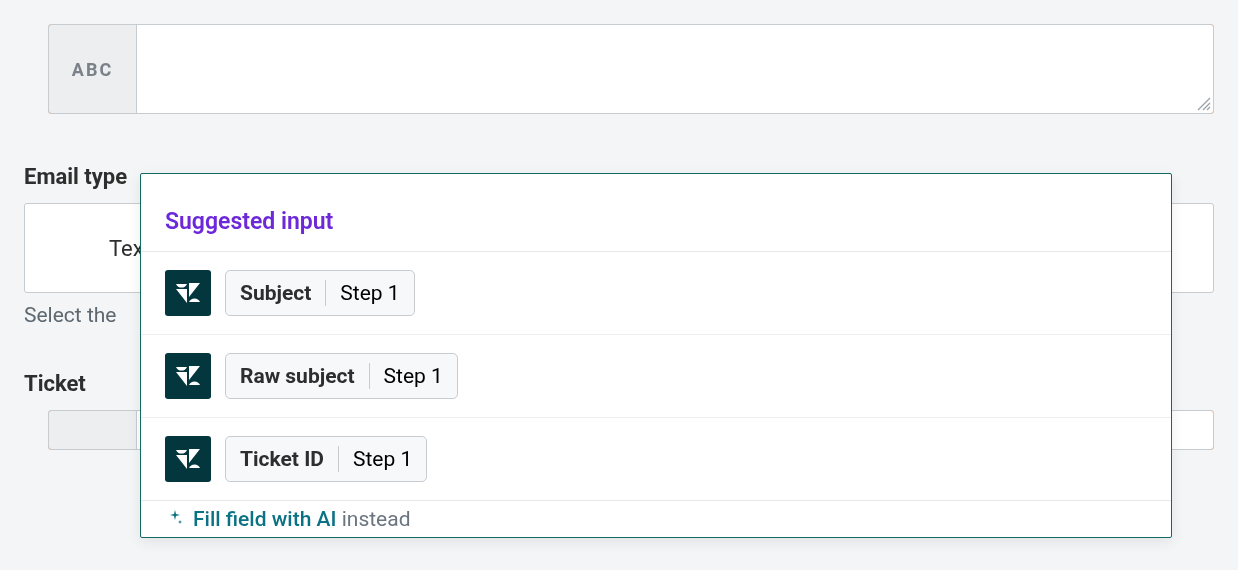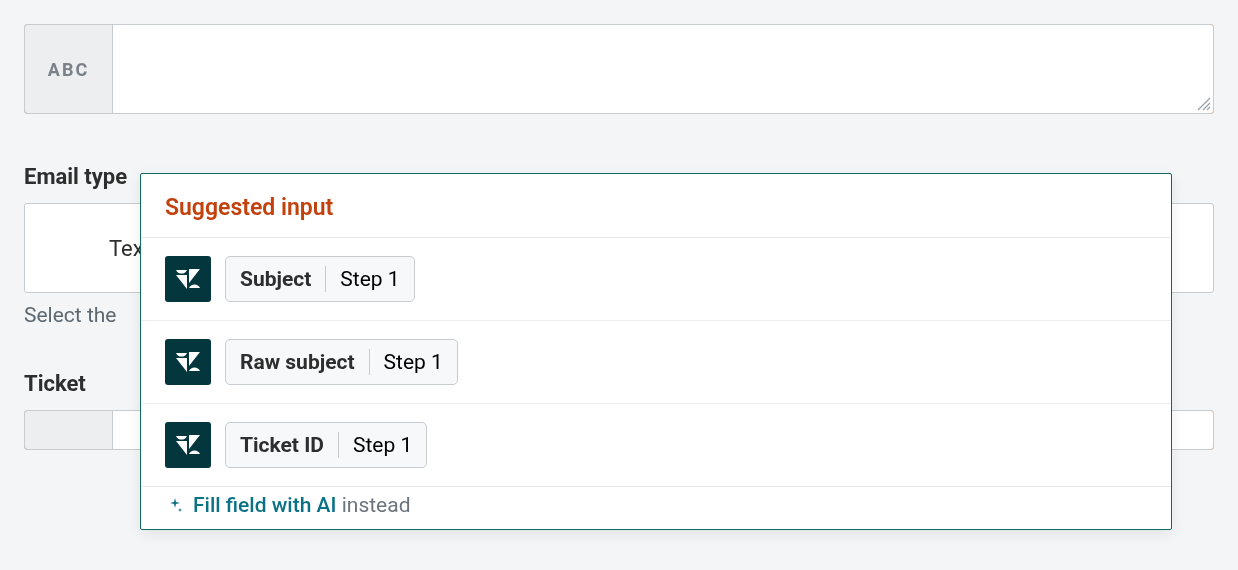--- a/index.html
+++ b/index.html
@@ -32,20 +32,21 @@
     vertical-align: top;
     margin-left: 2px;
   }
   .input-row {
     display: flex;
     border: 1px solid #c7ccd1;
     border-radius: 3px;
     background: #f97316;
     overflow: hidden;
     height: 90px;
+    margin-left: 24px;
   }
   .input-prefix {
     width: 88px;
     background: #eceef0;
     border-right: 1px solid #c7ccd1;
     display: flex;
     align-items: center;
     justify-content: center;
     color: #7a8189;
     font-size: 18px;
@@ -104,22 +105,22 @@
     width: 1032px;
     background: #fff;
     border: 1px solid #0f6b63;
     border-radius: 2px;
     box-shadow: 0 4px 14px rgba(0,0,0,0.08);
     z-index: 50;
   }
   .dropdown-header {
     font-size: 23px;
     font-weight: 600;
-    color: #c2410c;
-    padding: 20px 24px 16px;
+    color: #6d28d9;
+    padding: 34px 24px 16px;
     border-bottom: 1px solid #e6e9ec;
   }
   .dropdown-list { }
   .dropdown-item {
     display: flex;
     align-items: center;
     padding: 18px 24px;
     border-bottom: 1px solid #eceef0;
     gap: 14px;
     cursor: pointer;
@@ -155,25 +156,24 @@
     width: 1px;
     height: 60%;
     background: #c7ccd1;
   }
   .chip-step {
     font-size: 21px;
     color: #000000;
     padding: 0 14px;
   }
   .dropdown-footer {
-    padding: 6px 24px 12px;
+    padding: 6px 24px 6px;
     font-size: 21px;
     color: #6b7580;
     display: flex;
-    align-items: center;
     gap: 8px;
     border-top: 1px solid #e6e9ec;
   }
   .dropdown-footer .link {
     color: #0b7285;
     font-weight: 500;
   }
   .sparkle {
     width: 20px;
     height: 20px;

